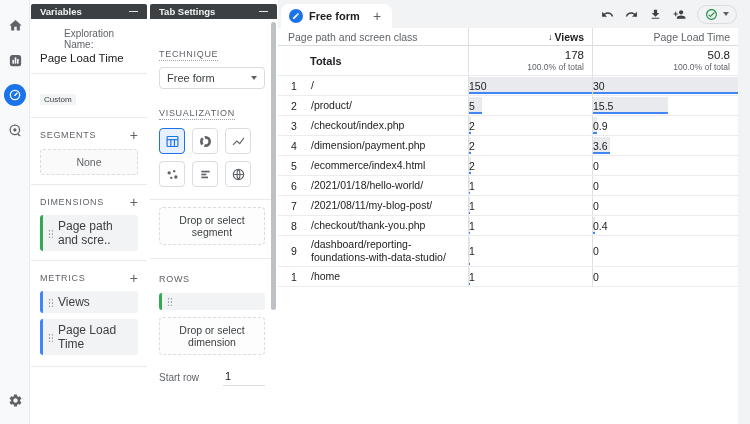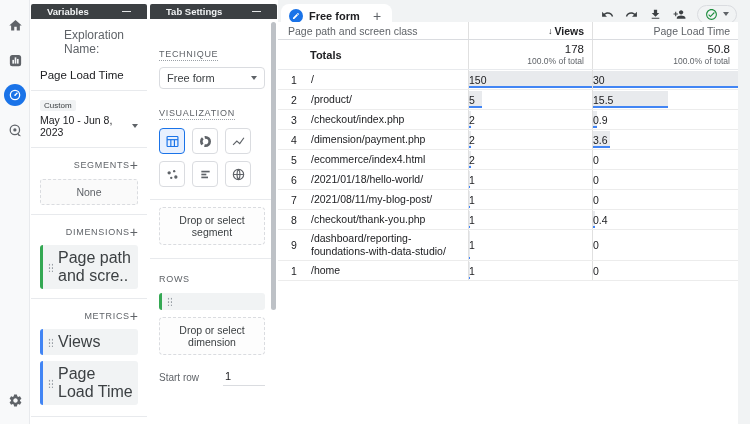--- a/index.html
+++ b/index.html
@@ -8,42 +8,42 @@
 
   
   #leftnav { position:absolute; left:0; top:0; width:30px; height:424px; background:#f8f9fa; border-right:1px solid #e8eaed; }
   .navbtn { width:30px; height:28px; display:flex; align-items:center; justify-content:center; cursor:pointer; position:absolute; }
   .navbtn svg { width:15px; height:15px; fill:#5f6368; }
   .nav-active-circle { width:22px; height:22px; border-radius:50%; background:#1a73e8; display:flex; align-items:center; justify-content:center; }
   .nav-active-circle svg { width:14px; height:14px; }
 
   
   .panel { position:absolute; top:4px; height:420px; background:#fff; overflow:hidden; }
-  .panel-header { height:15px; background:#3c4043; color:#f1f3f4; font-size:9.5px; font-weight:bold; display:flex; align-items:center; justify-content:space-between; padding:0 16px; border-radius:2px 2px 0 0; }
+  .panel-header { height:15px; background:#3c4043; color:#f1f3f4; font-size:9.5px; font-weight:bold; display:flex; align-items:center; justify-content:space-between; padding:0 9px; border-radius:2px 2px 0 0; }
   .min-icon { color:#f1f3f4; font-size:9px; cursor:pointer; line-height:1; }
   .divider { border:none; border-top:1px solid #e8eaed; margin:9px -9px 0 -9px; }
   .seclabel { font-size:9px; color:#5f6368; letter-spacing:.7px; }
   .dotted { border-bottom:1px dotted #9aa0a6; padding-bottom:1px; display:inline-block; }
   .plus { font-size:14px; color:#5f6368; font-weight:normal; cursor:pointer; line-height:1; }
-  .sec-row { display:flex; align-items:center; justify-content:flex-end; margin-top:10px; }
-  .chip { display:flex; align-items:center; gap:5px; background:#f1f3f4; border-radius:3px; padding:4px 5px; font-size:16px; color:#3c4043; margin-top:6px; cursor:grab; }
+  .sec-row { display:flex; align-items:center; justify-content:space-between; margin-top:10px; }
+  .chip { display:flex; align-items:center; gap:5px; background:#f1f3f4; border-radius:3px; padding:4px 5px; font-size:12px; color:#3c4043; margin-top:6px; cursor:grab; }
   .chip.green { border-left:3px solid #34a853; }
   .chip.blue  { border-left:3px solid #4285f4; }
   .grip { width:5px; height:9px; flex:0 0 auto;
           background-image:radial-gradient(circle,#9aa0a6 0.9px,transparent 1.1px);
           background-size:3px 3.4px; }
   .dashedbox { border:1px dashed #dadce0; border-radius:4px; background:#fdfdfd; color:#3c4043; font-size:10.5px; text-align:center; padding:6px 2px; margin-top:7px; cursor:pointer; }
   .caret { width:0; height:0; border-left:3.5px solid transparent; border-right:3.5px solid transparent; border-top:4px solid #5f6368; display:inline-block; }
 
   
   #variables { left:31px; width:116px; }
   .vp-body { padding:9px 9px 0 9px; }
-  .expl-label { font-size:12px; color:#5f6368; margin-bottom:13px;padding-left:24px; }
+  .expl-label { font-size:10px; color:#5f6368; margin-bottom:2px;padding-left:24px; }
   .expl-name { font-size:11.5px; color:#202124; }
-  .date-badge { display:inline-block; font-size:8px; background:#f1f3f4; color:#3c4043; padding:1px 4px; border-radius:2px; margin:9px 0 3px; }
+  .date-badge { display:inline-block; font-size:8px; background:#f1f3f4; color:#3c4043; padding:1px 4px; border-radius:2px; margin:20px 0 3px; }
   .date-row { display:flex; align-items:center; justify-content:space-between; font-size:10.5px; color:#202124; cursor:pointer; }
   .none-box { border:1px dashed #dadce0; border-radius:3px; background:#fafafa; color:#5f6368; font-size:10.5px; text-align:center; padding:6px 0; margin-top:7px; cursor:pointer; }
 
   
   #tabsettings { left:150px; width:127px; }
   .ts-body { padding:8px 12px 0 9px; position:relative; }
   .select { border:1px solid #dadce0; border-radius:4px; height:22px; display:flex; align-items:center; justify-content:space-between; padding:0 7px; font-size:11px; color:#3c4043; cursor:pointer; background:#fff; }
   .select.full { margin-top:6px; }
   .viz-grid { display:grid; grid-template-columns:repeat(3,26px); gap:7px; margin-top:8px; }
   .vizbtn { width:26px; height:26px; border:1px solid #dadce0; border-radius:4px; display:flex; align-items:center; justify-content:center; cursor:pointer; background:#fff; }
@@ -63,21 +63,21 @@
   .pencil-circle { width:14px; height:14px; border-radius:50%; background:#1a73e8; display:flex; align-items:center; justify-content:center; flex:0 0 auto; }
   .pencil-circle svg { width:8px; height:8px; fill:#fff; }
   .addtab { position:absolute; left:84px; top:4px; width:30px; height:24px; background:#fff; border-radius:8px 8px 0 0; display:flex; align-items:center; justify-content:center; font-size:14px; color:#5f6368; cursor:pointer; }
   #toolbar { position:absolute; right:13px; top:0; height:28px; display:flex; align-items:center; gap:11px; }
   .tbtn { cursor:pointer; display:flex; align-items:center; }
   .tbtn svg { width:13px; height:13px; fill:#3c4043; }
   .status-pill { border:1px solid #dadce0; border-radius:12px; height:19px; display:flex; align-items:center; gap:5px; padding:0 7px; cursor:pointer; }
   .status-pill svg { width:13px; height:13px; fill:#1e8e3e; }
 
   
-  #tablecard { position:absolute; left:0; top:22px; width:460px; height:396px; background:#fff; }
+  #tablecard { position:absolute; left:0; top:28px; width:460px; height:396px; background:#fff; }
   #gutter { position:absolute; left:460px; top:28px; width:12px; height:396px; background:#f1f3f4; }
   .thead, .trow, .totals { display:grid; grid-template-columns:190px 124px 146px; }
   .thead { height:18px; border-bottom:1px solid #dadce0; }
   .thead .hcell { display:flex; align-items:center; font-size:10.5px; color:#5f6368; cursor:pointer; }
   .hcell.dimh { padding-left:10px; }
   .hcell.num { justify-content:flex-end; padding-right:8px; border-left:1px solid #e0e0e0; }
   .hcell.sorted { color:#202124; font-weight:bold; }
   .sort-arrow { font-size:9px; margin-right:2px; color:#202124; }
   .totals { height:30px; border-bottom:1px solid #e8eaed; }
   .totals .tlabel { display:flex; align-items:center; padding-left:32px; font-size:11px; font-weight:bold; color:#202124; }
@@ -135,24 +135,20 @@
 <section id="variables" class="panel">
   <div class="panel-header">
     <span>Variables</span>
     <span class="min-icon">—</span>
   </div>
   <div class="vp-body">
     <div class="expl-label">Exploration Name:</div>
     <div class="expl-name">Page Load Time</div>
     <hr class="divider">
     <span class="date-badge">Custom</span>
-    <div class="date-row">
-      <span>May 10 - Jun 8, 2023</span>
-      <span class="caret"></span>
-    </div>
     <hr class="divider">
     <div class="sec-row">
       <span class="seclabel">SEGMENTS</span>
       <span class="plus">+</span>
     </div>
     <div class="none-box">None</div>
     <hr class="divider">
     <div class="sec-row">
       <span class="seclabel">DIMENSIONS</span>
       <span class="plus">+</span>

